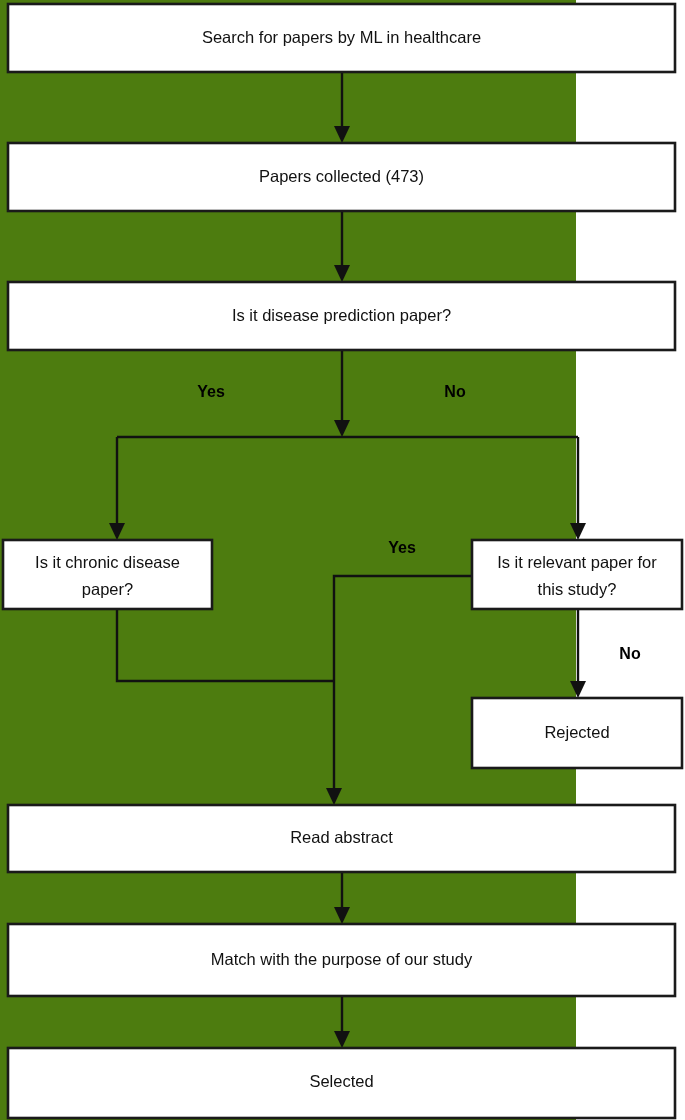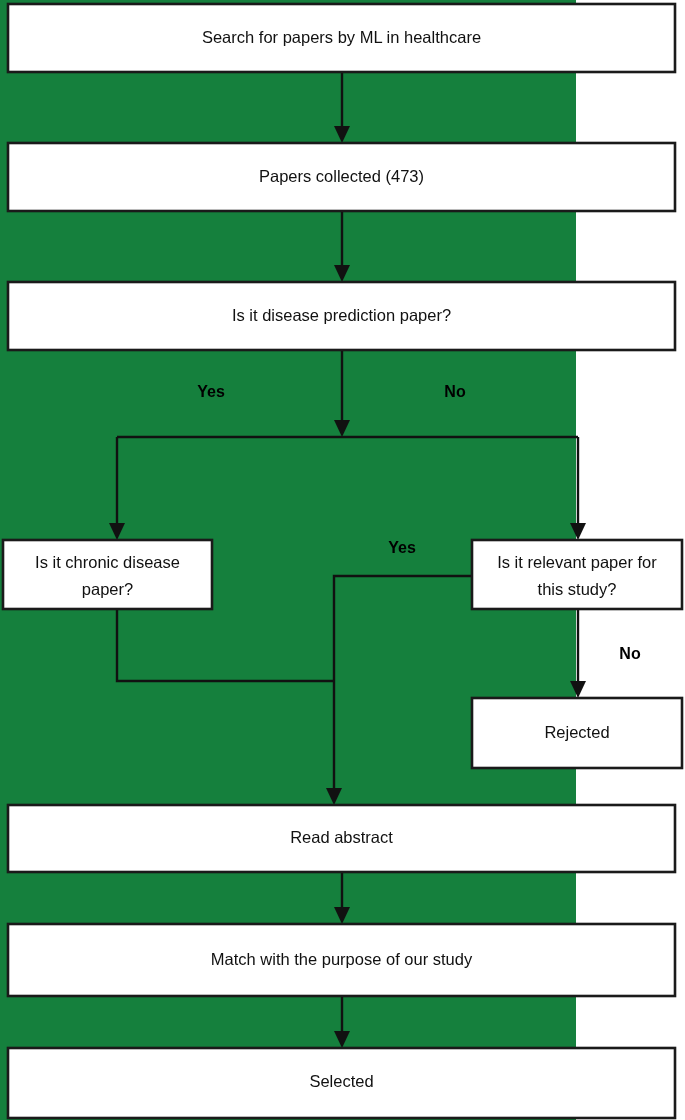--- a/index.html
+++ b/index.html
@@ -10,21 +10,21 @@
   body {
     width: 685px;
     height: 1120px;
     font-family: "Liberation Sans", sans-serif;
     overflow: hidden;
   }
   #flowchart-root {
     position: relative;
     width: 576px;
     height: 1120px;
-    background: #15803d;
+    background: #4d7c0f;
     text-decoration: underline;
   }
   svg#flow-svg {
     display: block;
     width: 685px;
     height: 1120px;
   }
   .node-box {
     fill: #ffffff;
     stroke: #1a1a1a;

